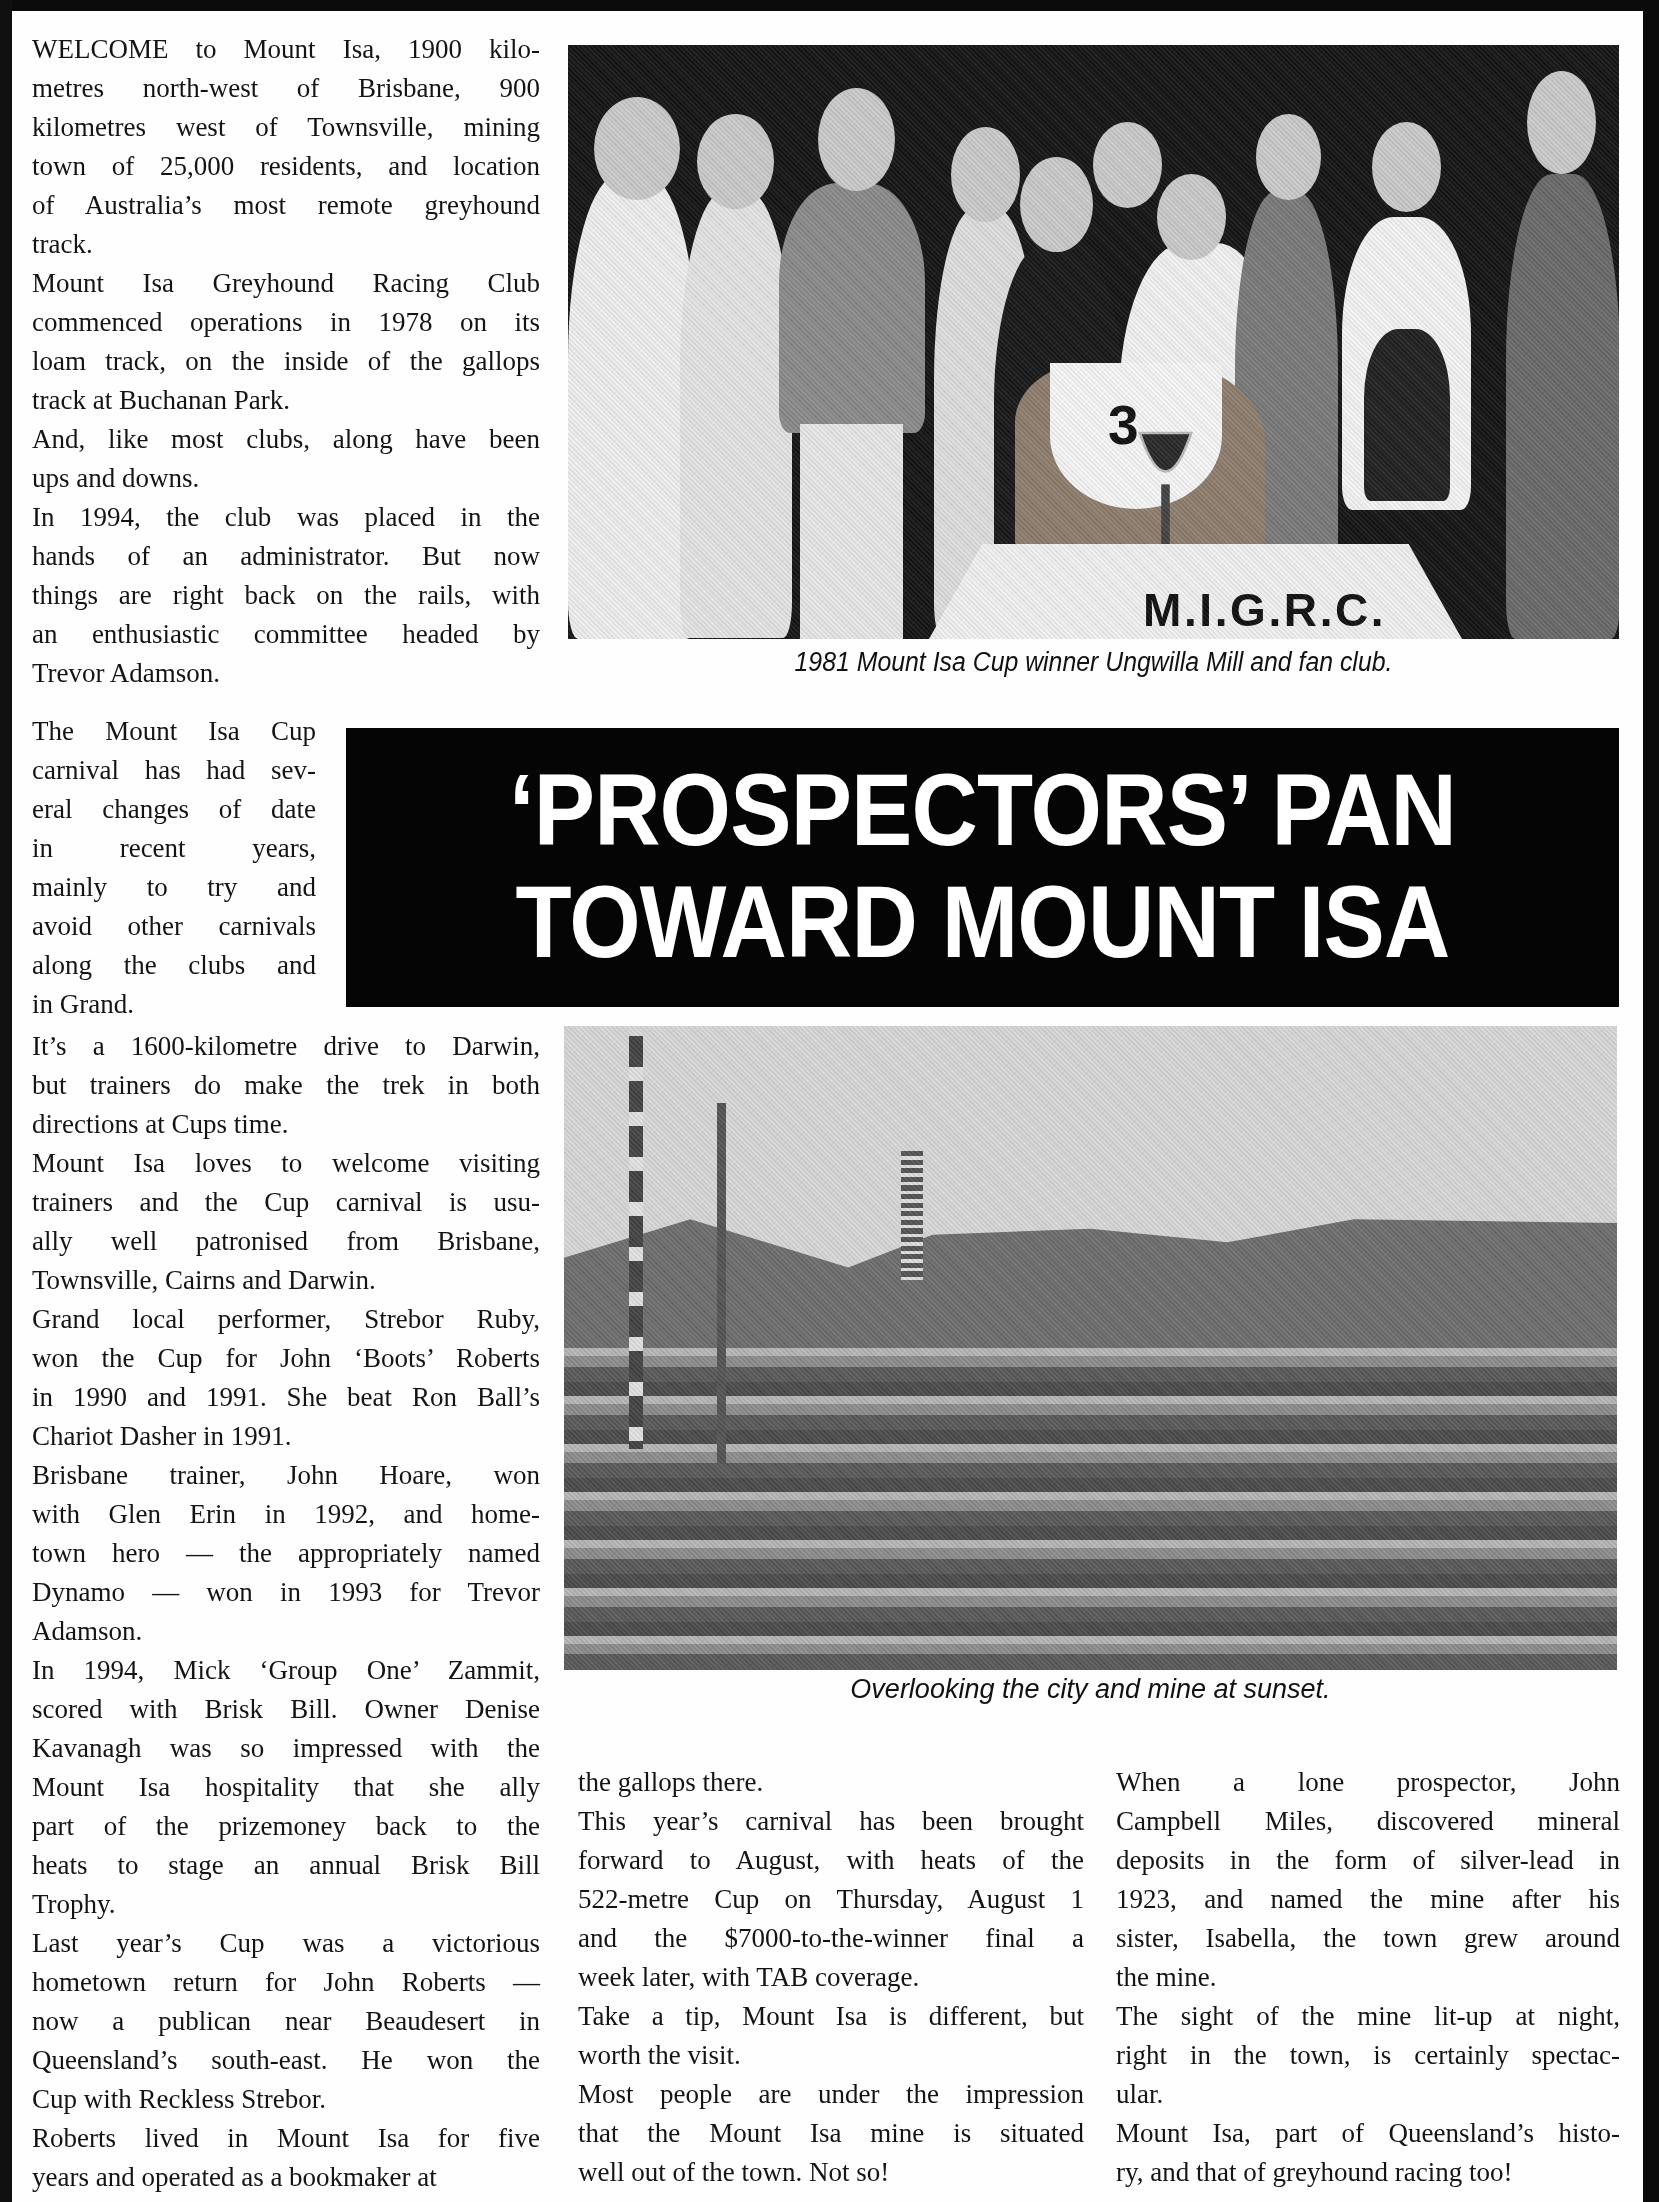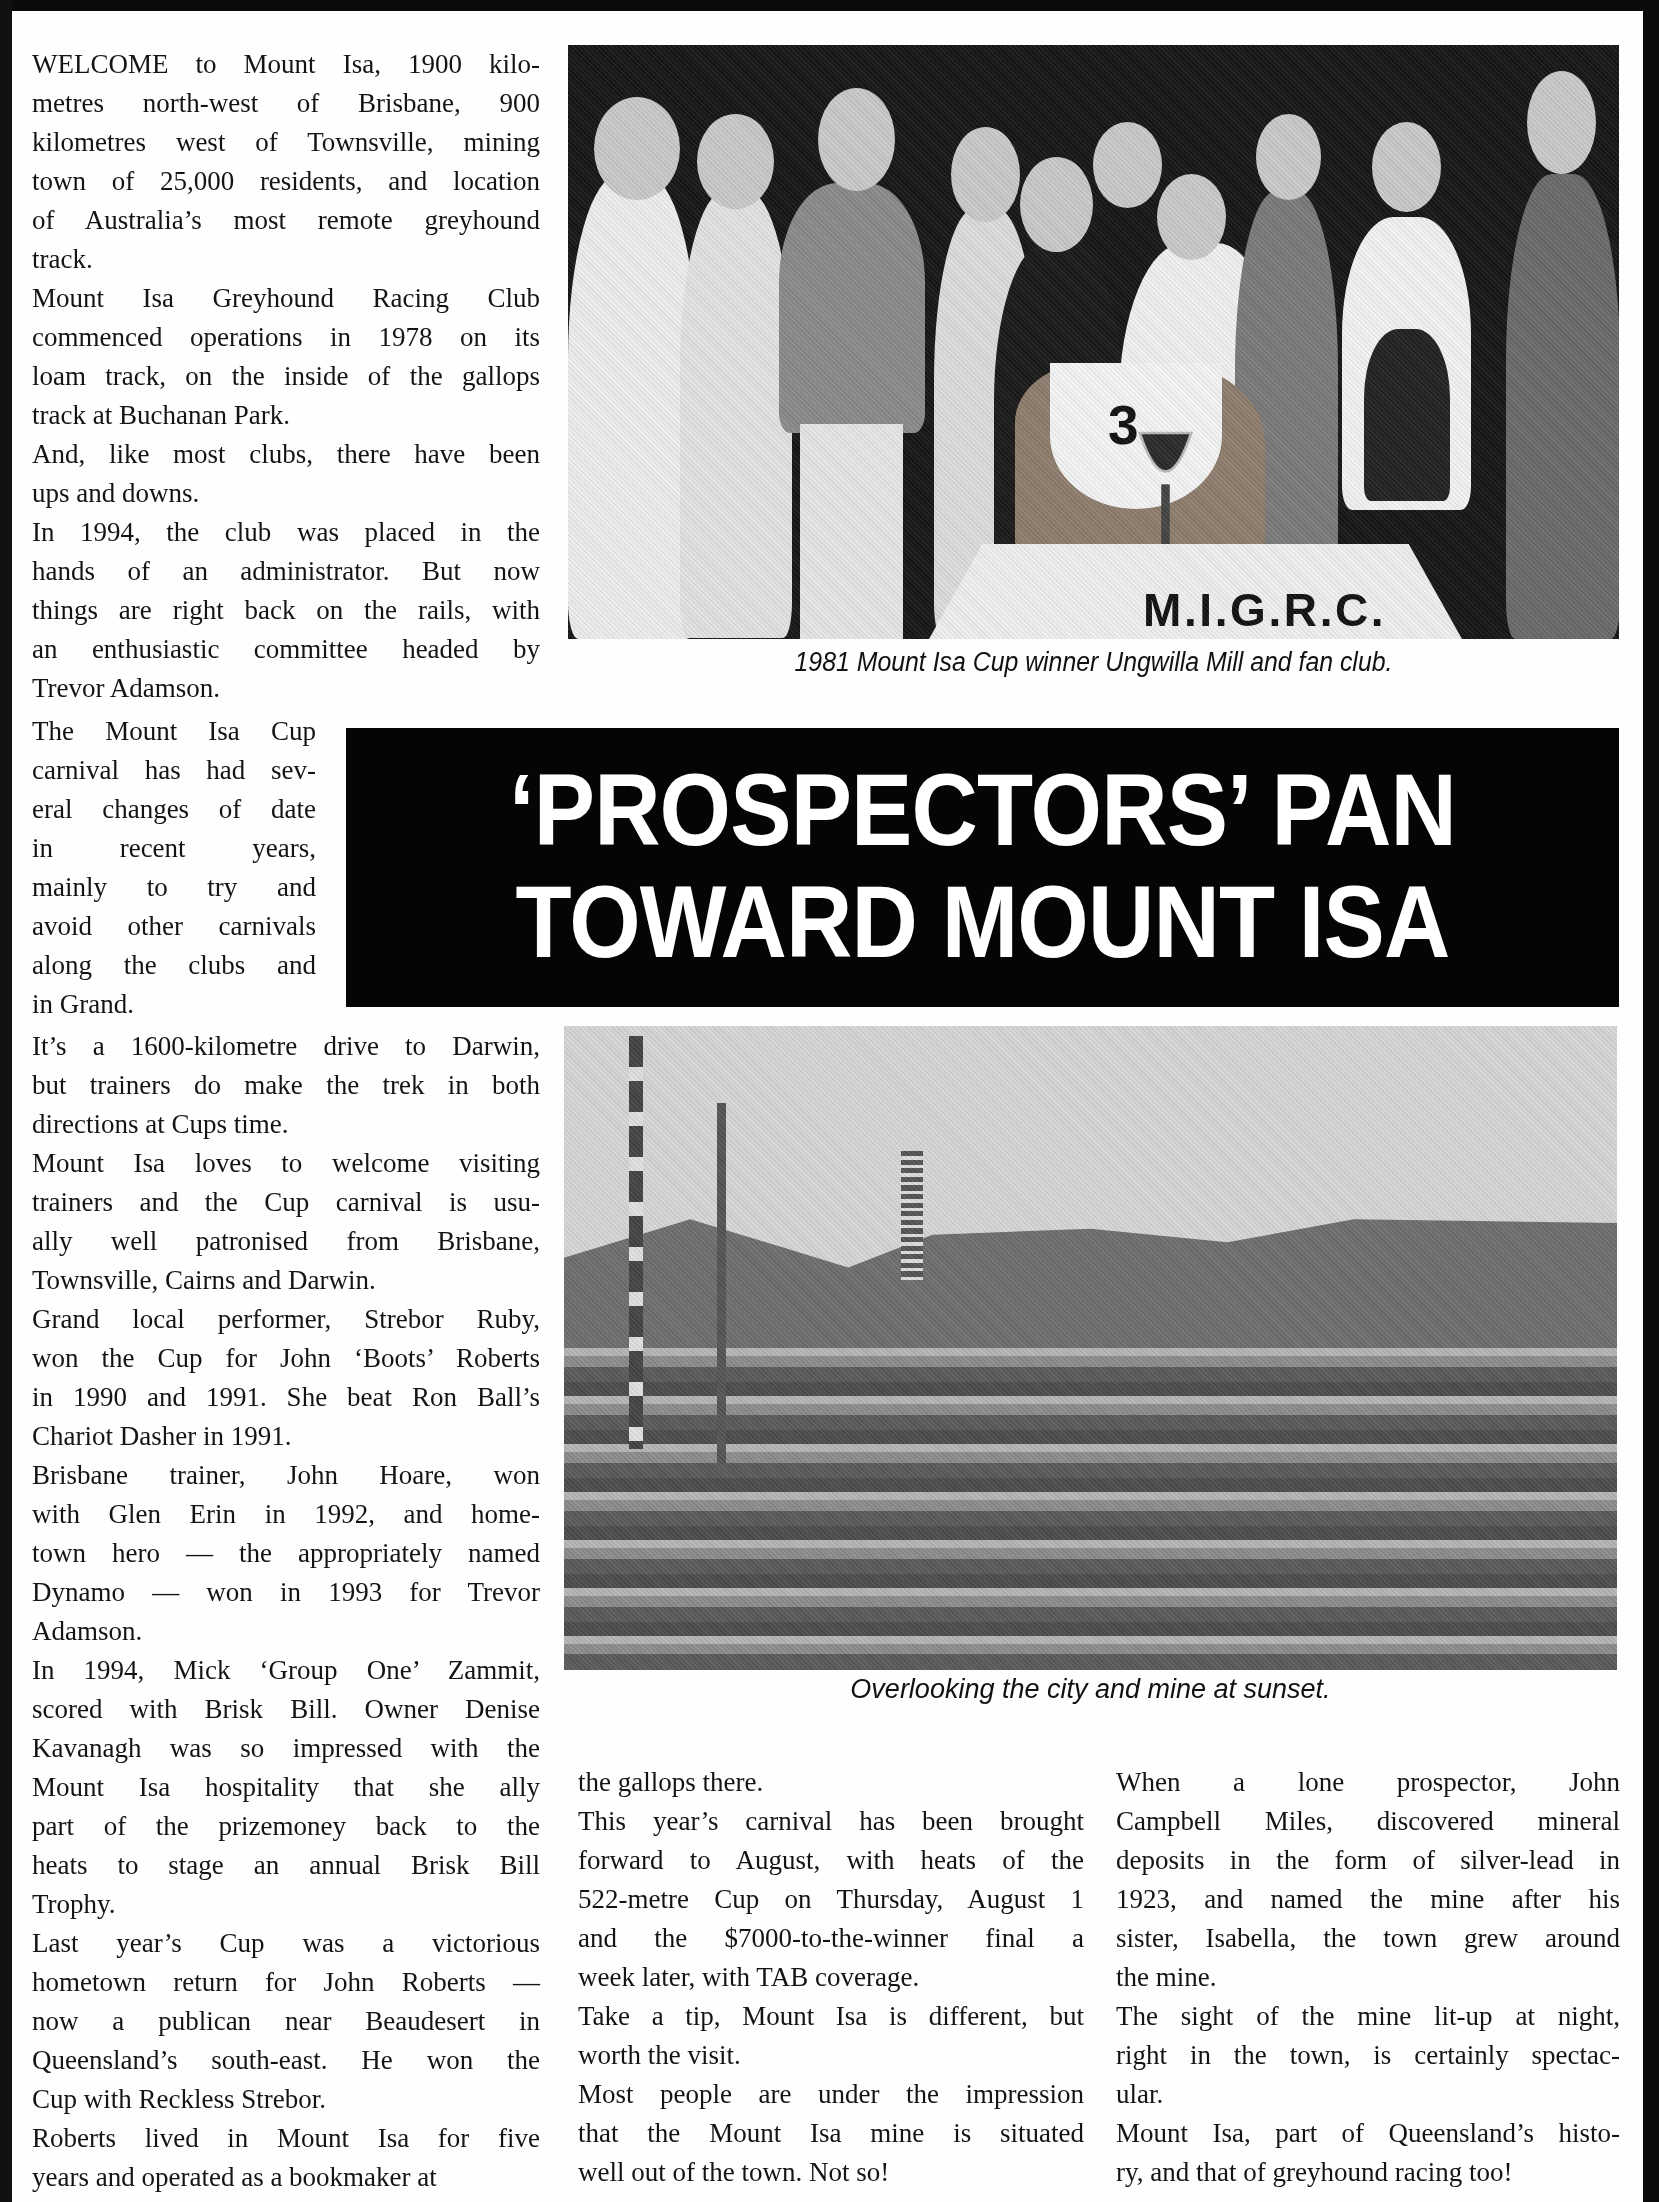--- a/index.html
+++ b/index.html
@@ -8,21 +8,21 @@
   .border-top { position:absolute; left:0; top:0; width:1660px; height:11.2px; background:#0b0b0b; }
   .border-left { position:absolute; left:0; top:0; width:12px; height:2203px; background:#101010; }
   .border-right { position:absolute; left:1643px; top:0; width:16.3px; height:2203px; background:#0b0b0b; }
 
   .col { position:absolute; font-family:"Liberation Serif", "DejaVu Serif", serif; font-size:27px;
          line-height:39px; text-align:justify; color:#141414; }
   .col p { margin:0; }
   .col .ln { display:block; text-align:justify; text-align-last:justify; white-space:nowrap; }
   .col .ln.last { text-align-last:left; }
 
-  #col-left-top { left:32px; top:45px; width:508px; }
+  #col-left-top { left:32px; top:30px; width:508px; }
   #col-left-narrow { left:32px; top:712px; width:284px; }
   #col-left-bottom { left:32px; top:1027px; width:508px; }
   #col-mid { left:578px; top:1763px; width:506px; }
   #col-right { left:1116px; top:1763px; width:504px; }
 
   .photo { position:absolute; overflow:hidden; }
   #photo-cup { left:568px; top:45px; width:1051px; height:594px; background:#161616; }
   #photo-mine { left:564px; top:1026px; width:1053px; height:644px; background:#9a9a9a; }
 
   .caption { position:absolute; font-family:"Liberation Sans", "DejaVu Sans", sans-serif; font-style:italic;
@@ -130,21 +130,21 @@
       <span class="ln">of Australia’s most remote greyhound</span>
       <span class="ln last">track.</span>
     </p>
     <p>
       <span class="ln">Mount Isa Greyhound Racing Club</span>
       <span class="ln">commenced operations in 1978 on its</span>
       <span class="ln">loam track, on the inside of the gallops</span>
       <span class="ln last">track at Buchanan Park.</span>
     </p>
     <p>
-      <span class="ln">And, like most clubs, there have been</span>
+      <span class="ln">And, like most clubs, along have been</span>
       <span class="ln last">ups and downs.</span>
     </p>
     <p>
       <span class="ln">In 1994, the club was placed in the</span>
       <span class="ln">hands of an administrator. But now</span>
       <span class="ln">things are right back on the rails, with</span>
       <span class="ln">an enthusiastic committee headed by</span>
       <span class="ln last">Trevor Adamson.</span>
     </p>
   </div>

